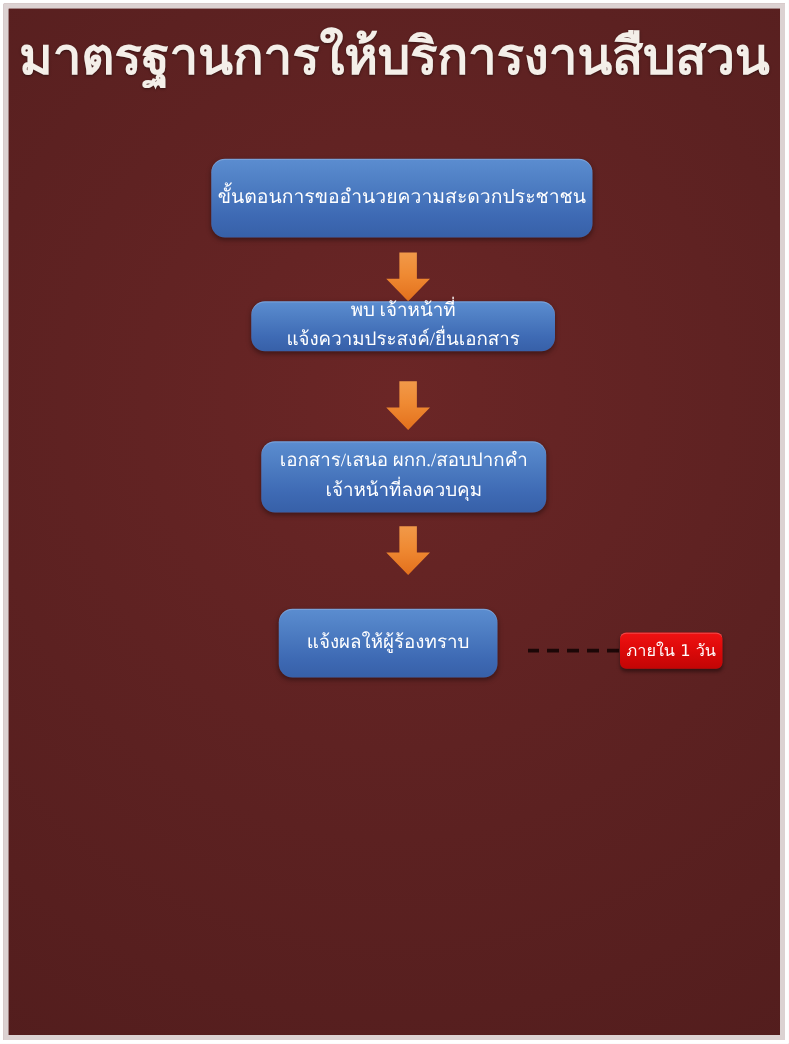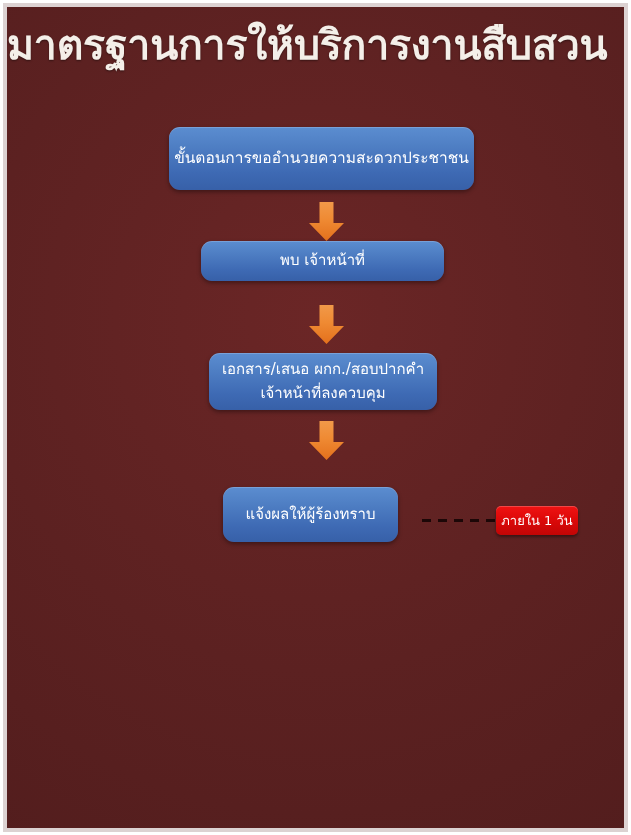--- a/index.html
+++ b/index.html
@@ -47,20 +47,21 @@
       radial-gradient(ellipse 120% 95% at 50% 38%, #6b2626 0%, #5c2121 45%, #4d1b1b 100%);
     overflow: hidden;
   }
 
   
   .title {
     position: absolute;
     left: 0;
     top: 14px;
     width: 617px;
+    text-align: center;
     color: #f4efe9;
     font-size: 41px;
     font-weight: bold;
     line-height: 1.18;
     letter-spacing: -0.2px;
     white-space: nowrap;
     text-shadow: 0 1px 2px rgba(0,0,0,0.45);
   }
 
   
@@ -73,21 +74,21 @@
     color: #ffffff;
     display: flex;
     flex-direction: column;
     align-items: center;
     justify-content: center;
     text-align: center;
     font-size: 15px;
     line-height: 1.55;
     white-space: nowrap;
   }
-  .node .line { display: block; }
+  .node .line { display: block; font-family: Liberation Serif, serif; }
 
   #node-1 { left: 162px; top: 120px; width: 305px; height: 63px; font-size: 15.5px; }
   #node-2 { left: 194px; top: 234px; width: 243px; height: 40px; }
   #node-3 { left: 202px; top: 346px; width: 228px; height: 57px; }
   #node-4 { left: 216px; top: 480px; width: 175px; height: 55px; }
 
   
   .arrow {
     position: absolute;
     width: 41px;
@@ -151,20 +152,21 @@
             <stop offset="45%" stop-color="#ef8a33"></stop>
             <stop offset="100%" stop-color="#e3701c"></stop>
           </linearGradient>
         </defs>
         <path d="M13.5 1 H27.5 V22 H38 L20.5 40 L3 22 H13.5 Z" fill="url(#arrGrad1)"></path>
       </svg>
     </div>
 
     <div class="node" id="node-2">
       <span class="line">พบ เจ้าหน้าที่</span>
+      <span class="line">แจ้งความประสงค์/ยื่นเอกสาร</span>
     </div>
 
     <div class="arrow" id="arrow-2">
       <svg viewBox="0 0 41 41" width="41" height="41">
         <defs>
           <linearGradient id="arrGrad2" x1="0" y1="0" x2="0" y2="1">
             <stop offset="0%" stop-color="#f19949"></stop>
             <stop offset="45%" stop-color="#ef8a33"></stop>
             <stop offset="100%" stop-color="#e3701c"></stop>
           </linearGradient>

